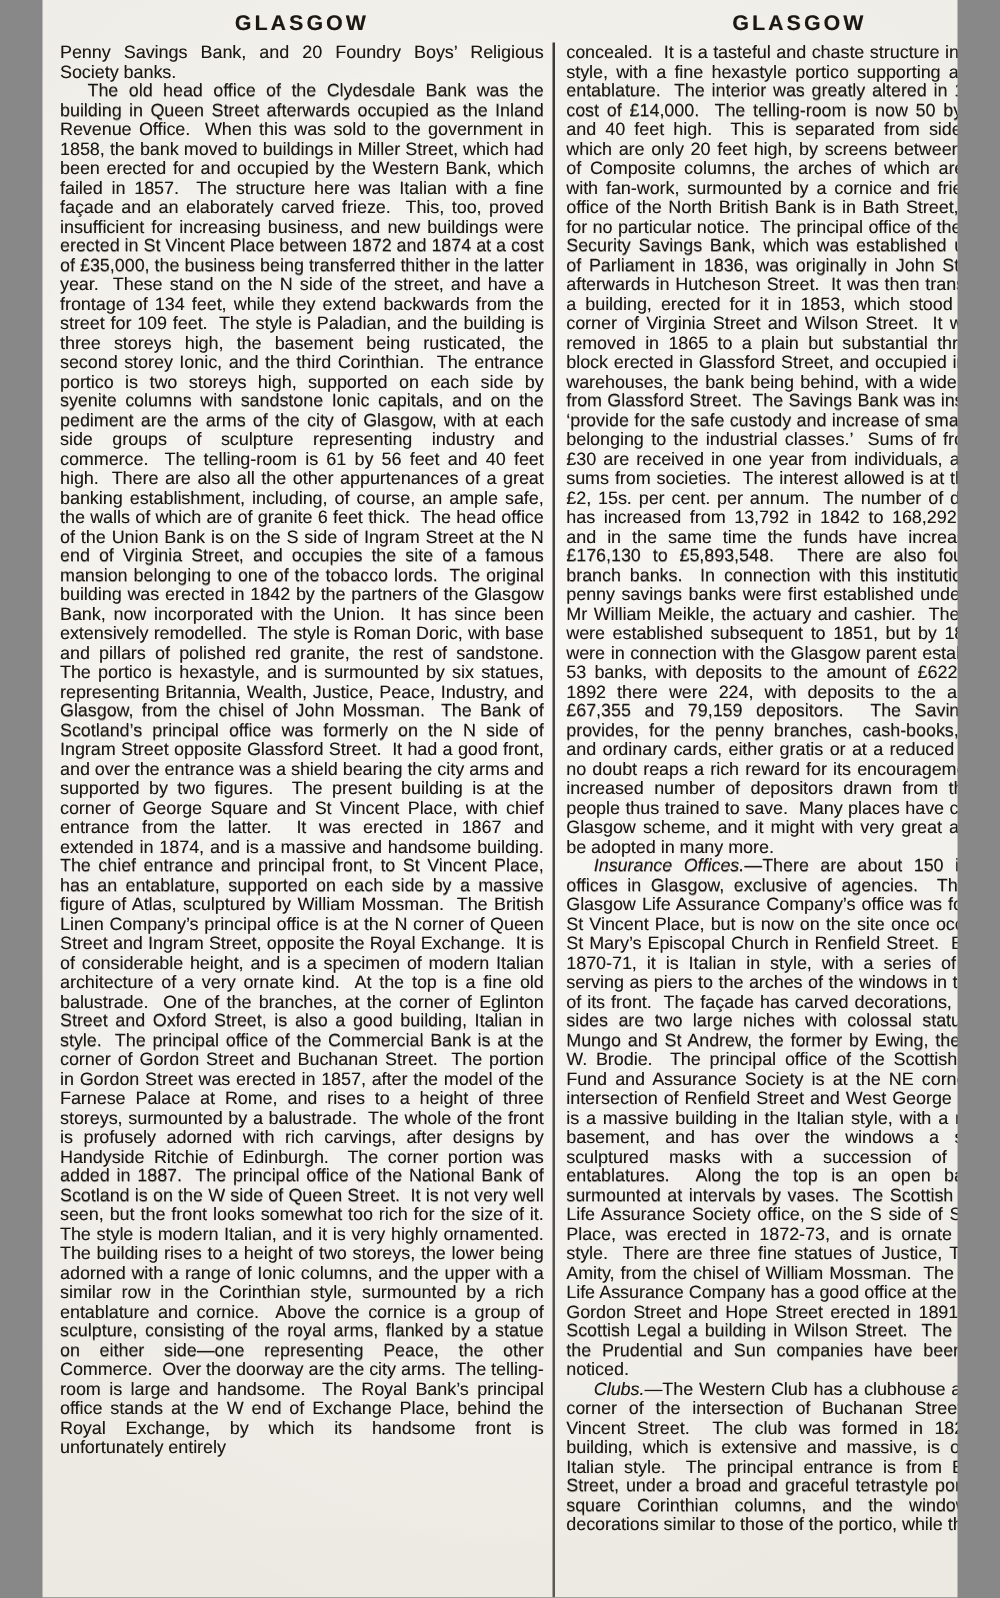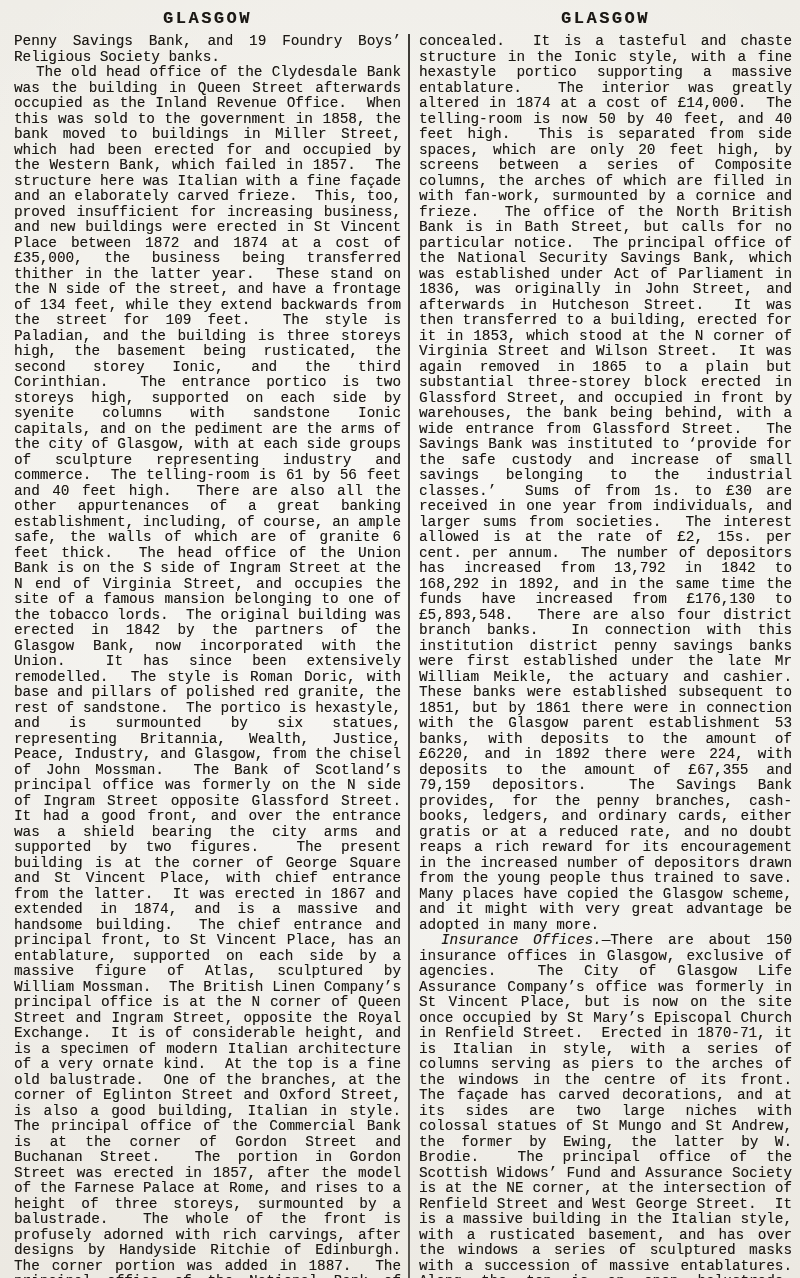--- a/index.html
+++ b/index.html
@@ -2,30 +2,30 @@
 <html><head>
 <meta charset="utf-8">
 <style>
   html, body {
     margin: 0;
     padding: 0;
     background: #888;
   }
   .page {
     position: relative;
-    width: 800px;
+    width: 732px;
     height: 1278px;
     margin: 0 auto;
     overflow: hidden;
     background:
       radial-gradient(ellipse 120% 100% at 50% 45%, rgba(255,255,255,0.5), rgba(0,0,0,0) 60%),
       radial-gradient(ellipse 140% 120% at 50% 50%, rgba(0,0,0,0) 72%, rgba(90,85,75,0.18) 100%),
       linear-gradient(180deg, #efede7 0%, #f2f0ea 30%, #efede8 70%, #ece9e2 100%);
     color: #1b1814;
-    font-family: Liberation Mono, monospace;
+    font-family: Liberation Sans, sans-serif;
   }
   .running-head {
     text-align: center;
     font-weight: bold;
     font-size: 17px;
     letter-spacing: 2.5px;
     padding-top: 9px;
     margin-bottom: 6px;
     text-shadow: 0.3px 0.3px 0.4px rgba(10,10,10,0.45);
   }
@@ -55,21 +55,21 @@
   .col-body i { font-style: italic; margin-top: 40px; }
 </style>
 </head>
 <body>
 
 <div class="page">
 
   <div class="column column-left">
     <div class="running-head">GLASGOW</div>
     <div class="col-body">
-        <p class="para">Penny Savings Bank, and 19 Foundry Boys’ Religious Society banks.</p>
+        <p class="para">Penny Savings Bank, and 20 Foundry Boys’ Religious Society banks.</p>
         <p class="para indent">The old head office of the Clydesdale Bank was the building in Queen Street afterwards occupied as the Inland Revenue Office.  When this was sold to the government in 1858, the bank moved to buildings in Miller Street, which had been erected for and occupied by the Western Bank, which failed in 1857.  The structure here was Italian with a fine façade and an elaborately carved frieze.  This, too, proved insufficient for increasing business, and new buildings were erected in St Vincent Place between 1872 and 1874 at a cost of £35,000, the business being transferred thither in the latter year.  These stand on the N side of the street, and have a frontage of 134 feet, while they extend backwards from the street for 109 feet.  The style is Paladian, and the building is three storeys high, the basement being rusticated, the second storey Ionic, and the third Corinthian.  The entrance portico is two storeys high, supported on each side by syenite columns with sandstone Ionic capitals, and on the pediment are the arms of the city of Glasgow, with at each side groups of sculpture representing industry and commerce.  The telling-room is 61 by 56 feet and 40 feet high.  There are also all the other appurtenances of a great banking establishment, including, of course, an ample safe, the walls of which are of granite 6 feet thick.  The head office of the Union Bank is on the S side of Ingram Street at the N end of Virginia Street, and occupies the site of a famous mansion belonging to one of the tobacco lords.  The original building was erected in 1842 by the partners of the Glasgow Bank, now incorporated with the Union.  It has since been extensively remodelled.  The style is Roman Doric, with base and pillars of polished red granite, the rest of sandstone.  The portico is hexastyle, and is surmounted by six statues, representing Britannia, Wealth, Justice, Peace, Industry, and Glasgow, from the chisel of John Mossman.  The Bank of Scotland’s principal office was formerly on the N side of Ingram Street opposite Glassford Street.  It had a good front, and over the entrance was a shield bearing the city arms and supported by two figures.  The present building is at the corner of George Square and St Vincent Place, with chief entrance from the latter.  It was erected in 1867 and extended in 1874, and is a massive and handsome building.  The chief entrance and principal front, to St Vincent Place, has an entablature, supported on each side by a massive figure of Atlas, sculptured by William Mossman.  The British Linen Company’s principal office is at the N corner of Queen Street and Ingram Street, opposite the Royal Exchange.  It is of considerable height, and is a specimen of modern Italian architecture of a very ornate kind.  At the top is a fine old balustrade.  One of the branches, at the corner of Eglinton Street and Oxford Street, is also a good building, Italian in style.  The principal office of the Commercial Bank is at the corner of Gordon Street and Buchanan Street.  The portion in Gordon Street was erected in 1857, after the model of the Farnese Palace at Rome, and rises to a height of three storeys, surmounted by a balustrade.  The whole of the front is profusely adorned with rich carvings, after designs by Handyside Ritchie of Edinburgh.  The corner portion was added in 1887.  The principal office of the National Bank of Scotland is on the W side of Queen Street.  It is not very well seen, but the front looks somewhat too rich for the size of it.  The style is modern Italian, and it is very highly ornamented.  The building rises to a height of two storeys, the lower being adorned with a range of Ionic columns, and the upper with a similar row in the Corinthian style, surmounted by a rich entablature and cornice.  Above the cornice is a group of sculpture, consisting of the royal arms, flanked by a statue on either side—one representing Peace, the other Commerce.  Over the doorway are the city arms.  The telling-room is large and handsome.  The Royal Bank’s principal office stands at the W end of Exchange Place, behind the Royal Exchange, by which its handsome front is unfortunately entirely</p>
       </div>
 
   </div>
 
   <div class="divider"></div>
 
   <div class="column column-right">
     <div class="running-head">GLASGOW</div>
     <div class="col-body">

